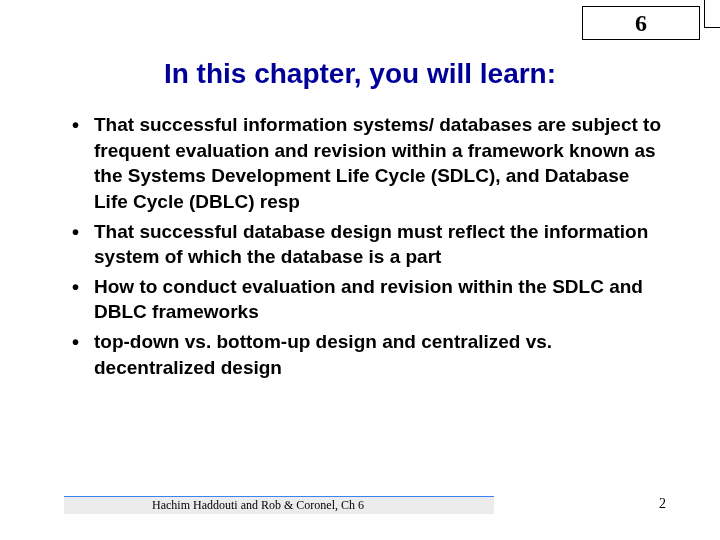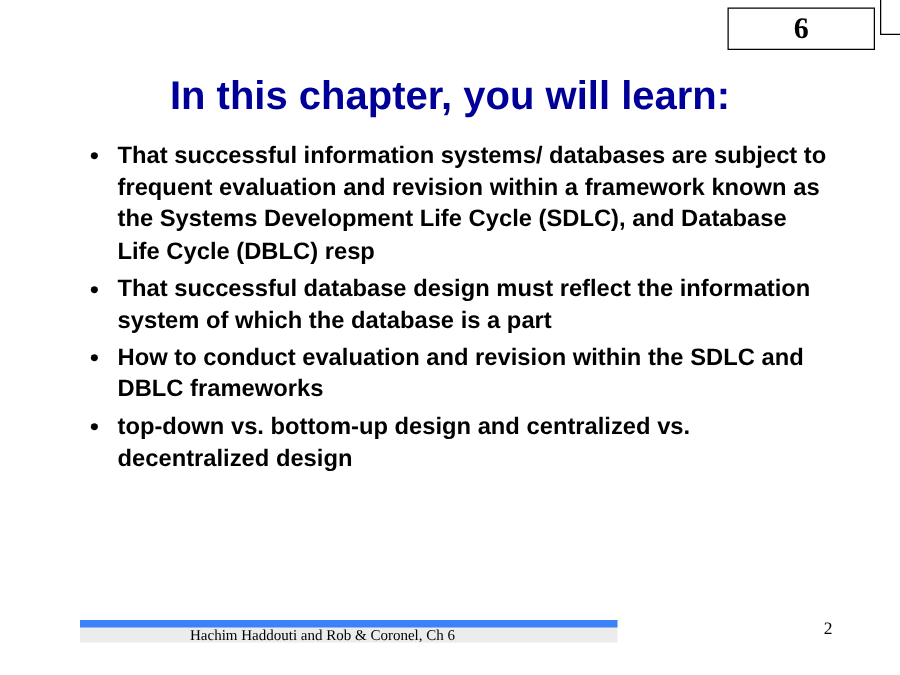--- a/index.html
+++ b/index.html
@@ -34,21 +34,21 @@
       height: 28px;
       border-left: 1px solid #000;
       border-bottom: 1px solid #000;
     }
     .title {
       position: absolute;
       top: 58px;
       left: 0;
       width: 100%;
       text-align: center;
-      font-size: 32px;
+      font-size: 28px;
       font-weight: bold;
       color: #000099;
     }
     .bullets {
       position: absolute;
       top: 112px;
       left: 68px;
       right: 56px;
       list-style: none;
     }
@@ -70,21 +70,21 @@
       line-height: 1.35;
       color: #000;
     }
     .footer-bar {
       position: absolute;
       left: 64px;
       bottom: 26px;
       width: 430px;
       height: 18px;
       background: #ececec;
-      border-top: 6px solid #3b82f6;
+      border-top: 1px solid #3b82f6;
       display: flex;
       align-items: center;
       padding-left: 88px;
       font-family: "Times New Roman", Times, serif;
       font-size: 12px;
       color: #000;
     }
     .page-number {
       position: absolute;
       right: 54px;

